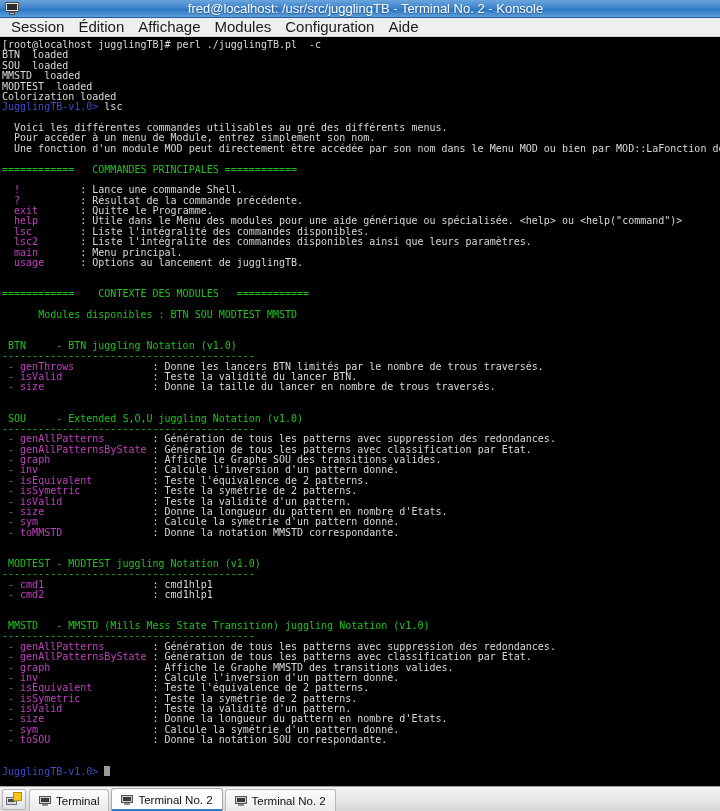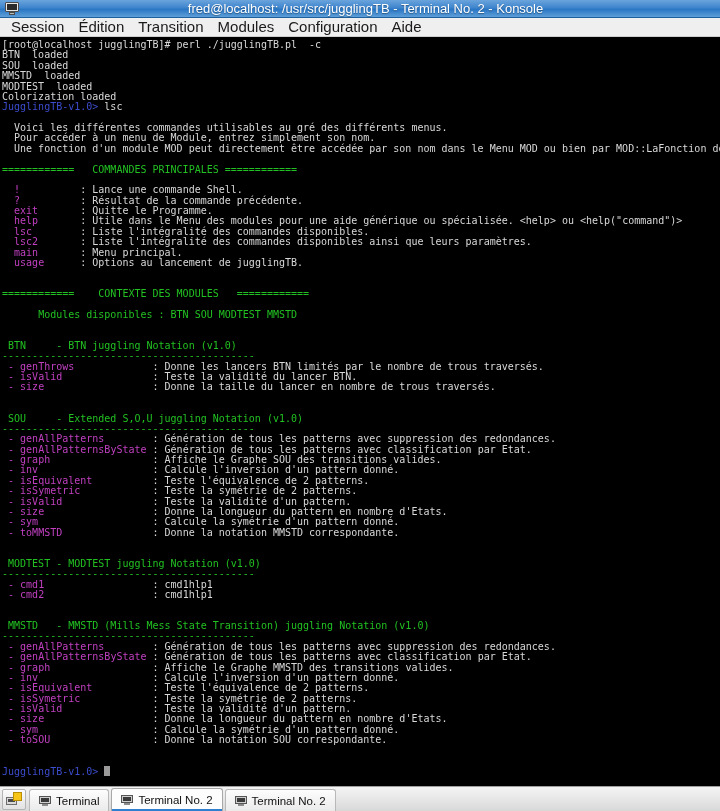--- a/index.html
+++ b/index.html
@@ -223,21 +223,21 @@
     <div class="title-icon">
       <div class="mon"></div>
         <div class="base"></div>
     </div>
     <div class="title-text">fred@localhost: /usr/src/jugglingTB - Terminal No. 2 - Konsole</div>
   </div>
 
   <div class="menubar">
     <div class="menu-item">Session</div>
     <div class="menu-item">Édition</div>
-    <div class="menu-item">Transition</div>
+    <div class="menu-item">Affichage</div>
     <div class="menu-item">Modules</div>
     <div class="menu-item">Configuration</div>
     <div class="menu-item">Aide</div>
   </div>
 
   <div class="terminal-wrap">
     <div class="terminal" id="term"><span class="ln"><span class="c-white">[root@localhost jugglingTB]# perl ./jugglingTB.pl  -c</span></span><span class="ln"><span class="c-white">BTN  loaded</span></span><span class="ln"><span class="c-white">SOU  loaded</span></span><span class="ln"><span class="c-white">MMSTD  loaded</span></span><span class="ln"><span class="c-white">MODTEST  loaded</span></span><span class="ln"><span class="c-white">Colorization loaded</span></span><span class="ln"><span class="c-blue">JugglingTB-v1.0&gt;</span><span class="c-white"> lsc</span></span><span class="ln"></span><span class="ln"><span class="c-white">  Voici les différentes commandes utilisables au gré des différents menus.</span></span><span class="ln"><span class="c-white">  Pour accéder à un menu de Module, entrez simplement son nom.</span></span><span class="ln"><span class="c-white">  Une fonction d'un module MOD peut directement être accédée par son nom dans le Menu MOD ou bien par MOD::LaFonction depuis n'importe quel Menu.</span></span><span class="ln"></span><span class="ln"><span class="c-green">============   COMMANDES PRINCIPALES ============</span></span><span class="ln"></span><span class="ln"><span class="c-white">  </span><span class="c-magenta">!          </span><span class="c-white">: Lance une commande Shell.</span></span><span class="ln"><span class="c-white">  </span><span class="c-magenta">?          </span><span class="c-white">: Résultat de la commande précédente.</span></span><span class="ln"><span class="c-white">  </span><span class="c-magenta">exit       </span><span class="c-white">: Quitte le Programme.</span></span><span class="ln"><span class="c-white">  </span><span class="c-magenta">help       </span><span class="c-white">: Utile dans le Menu des modules pour une aide générique ou spécialisée. &lt;help&gt; ou &lt;help("command")&gt;</span></span><span class="ln"><span class="c-white">  </span><span class="c-magenta">lsc        </span><span class="c-white">: Liste l'intégralité des commandes disponibles.</span></span><span class="ln"><span class="c-white">  </span><span class="c-magenta">lsc2       </span><span class="c-white">: Liste l'intégralité des commandes disponibles ainsi que leurs paramètres.</span></span><span class="ln"><span class="c-white">  </span><span class="c-magenta">main       </span><span class="c-white">: Menu principal.</span></span><span class="ln"><span class="c-white">  </span><span class="c-magenta">usage      </span><span class="c-white">: Options au lancement de jugglingTB.</span></span><span class="ln"></span><span class="ln"></span><span class="ln"><span class="c-green">============    CONTEXTE DES MODULES   ============</span></span><span class="ln"></span><span class="ln"><span class="c-white">      </span><span class="c-green">Modules disponibles : BTN SOU MODTEST MMSTD</span></span><span class="ln"></span><span class="ln"></span><span class="ln"><span class="c-green"> BTN     - BTN juggling Notation (v1.0)</span></span><span class="ln"><span class="c-green">------------------------------------------</span></span><span class="ln"><span class="c-white"> </span><span class="c-magenta">- genThrows             </span><span class="c-white">: Donne les lancers BTN limités par le nombre de trous traversés.</span></span><span class="ln"><span class="c-white"> </span><span class="c-magenta">- isValid               </span><span class="c-white">: Teste la validité du lancer BTN.</span></span><span class="ln"><span class="c-white"> </span><span class="c-magenta">- size                  </span><span class="c-white">: Donne la taille du lancer en nombre de trous traversés.</span></span><span class="ln"></span><span class="ln"></span><span class="ln"><span class="c-green"> SOU     - Extended S,O,U juggling Notation (v1.0)</span></span><span class="ln"><span class="c-green">------------------------------------------</span></span><span class="ln"><span class="c-white"> </span><span class="c-magenta">- genAllPatterns        </span><span class="c-white">: Génération de tous les patterns avec suppression des redondances.</span></span><span class="ln"><span class="c-white"> </span><span class="c-magenta">- genAllPatternsByState </span><span class="c-white">: Génération de tous les patterns avec classification par Etat.</span></span><span class="ln"><span class="c-white"> </span><span class="c-magenta">- graph                 </span><span class="c-white">: Affiche le Graphe SOU des transitions valides.</span></span><span class="ln"><span class="c-white"> </span><span class="c-magenta">- inv                   </span><span class="c-white">: Calcule l'inversion d'un pattern donné.</span></span><span class="ln"><span class="c-white"> </span><span class="c-magenta">- isEquivalent          </span><span class="c-white">: Teste l'équivalence de 2 patterns.</span></span><span class="ln"><span class="c-white"> </span><span class="c-magenta">- isSymetric            </span><span class="c-white">: Teste la symétrie de 2 patterns.</span></span><span class="ln"><span class="c-white"> </span><span class="c-magenta">- isValid               </span><span class="c-white">: Teste la validité d'un pattern.</span></span><span class="ln"><span class="c-white"> </span><span class="c-magenta">- size                  </span><span class="c-white">: Donne la longueur du pattern en nombre d'Etats.</span></span><span class="ln"><span class="c-white"> </span><span class="c-magenta">- sym                   </span><span class="c-white">: Calcule la symétrie d'un pattern donné.</span></span><span class="ln"><span class="c-white"> </span><span class="c-magenta">- toMMSTD               </span><span class="c-white">: Donne la notation MMSTD correspondante.</span></span><span class="ln"></span><span class="ln"></span><span class="ln"><span class="c-green"> MODTEST - MODTEST juggling Notation (v1.0)</span></span><span class="ln"><span class="c-green">------------------------------------------</span></span><span class="ln"><span class="c-white"> </span><span class="c-magenta">- cmd1                  </span><span class="c-white">: cmd1hlp1</span></span><span class="ln"><span class="c-white"> </span><span class="c-magenta">- cmd2                  </span><span class="c-white">: cmd1hlp1</span></span><span class="ln"></span><span class="ln"></span><span class="ln"><span class="c-green"> MMSTD   - MMSTD (Mills Mess State Transition) juggling Notation (v1.0)</span></span><span class="ln"><span class="c-green">------------------------------------------</span></span><span class="ln"><span class="c-white"> </span><span class="c-magenta">- genAllPatterns        </span><span class="c-white">: Génération de tous les patterns avec suppression des redondances.</span></span><span class="ln"><span class="c-white"> </span><span class="c-magenta">- genAllPatternsByState </span><span class="c-white">: Génération de tous les patterns avec classification par Etat.</span></span><span class="ln"><span class="c-white"> </span><span class="c-magenta">- graph                 </span><span class="c-white">: Affiche le Graphe MMSTD des transitions valides.</span></span><span class="ln"><span class="c-white"> </span><span class="c-magenta">- inv                   </span><span class="c-white">: Calcule l'inversion d'un pattern donné.</span></span><span class="ln"><span class="c-white"> </span><span class="c-magenta">- isEquivalent          </span><span class="c-white">: Teste l'équivalence de 2 patterns.</span></span><span class="ln"><span class="c-white"> </span><span class="c-magenta">- isSymetric            </span><span class="c-white">: Teste la symétrie de 2 patterns.</span></span><span class="ln"><span class="c-white"> </span><span class="c-magenta">- isValid               </span><span class="c-white">: Teste la validité d'un pattern.</span></span><span class="ln"><span class="c-white"> </span><span class="c-magenta">- size                  </span><span class="c-white">: Donne la longueur du pattern en nombre d'Etats.</span></span><span class="ln"><span class="c-white"> </span><span class="c-magenta">- sym                   </span><span class="c-white">: Calcule la symétrie d'un pattern donné.</span></span><span class="ln"><span class="c-white"> </span><span class="c-magenta">- toSOU                 </span><span class="c-white">: Donne la notation SOU correspondante.</span></span><span class="ln"></span><span class="ln"></span><span class="ln"><span class="c-blue">JugglingTB-v1.0&gt;</span> <span class="cursor"></span></span></div>
   </div>
 
   <div class="taskbar">

